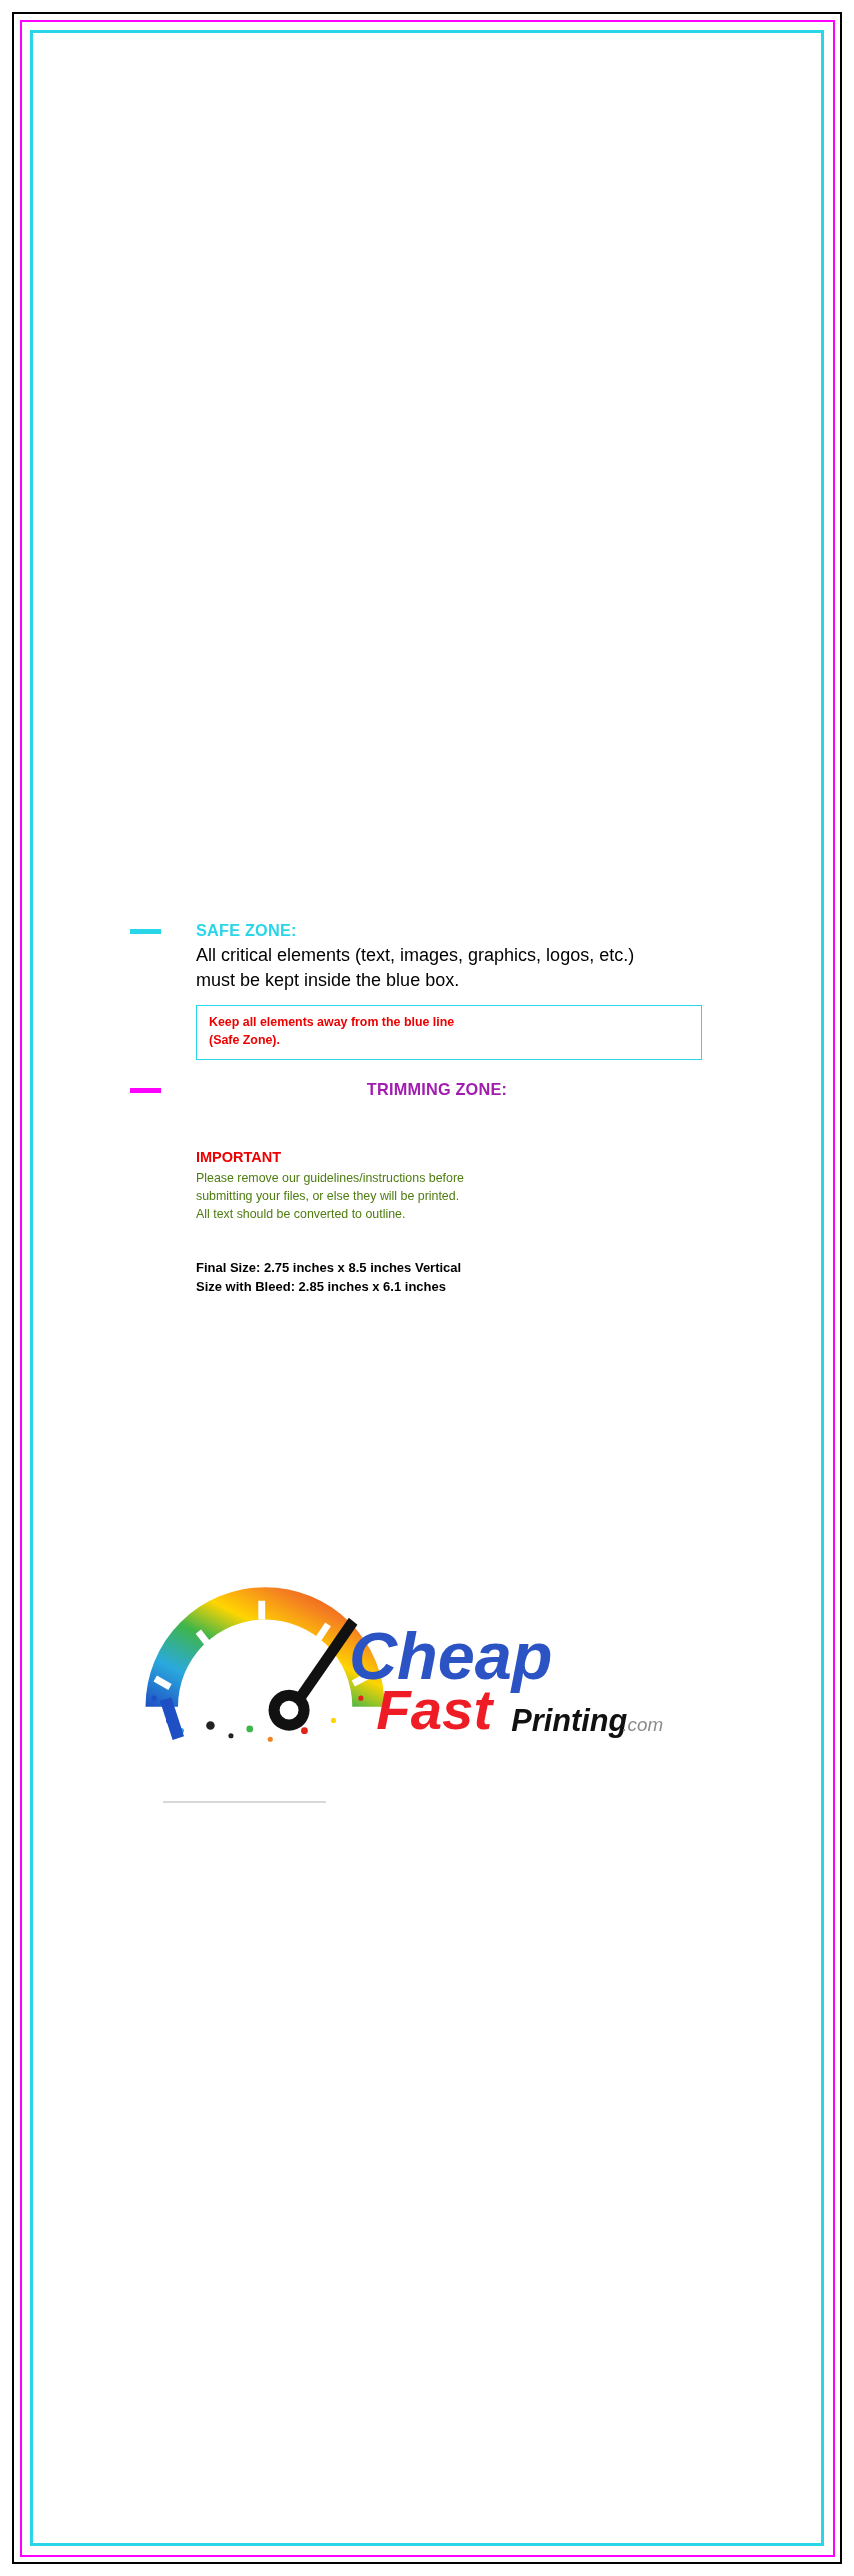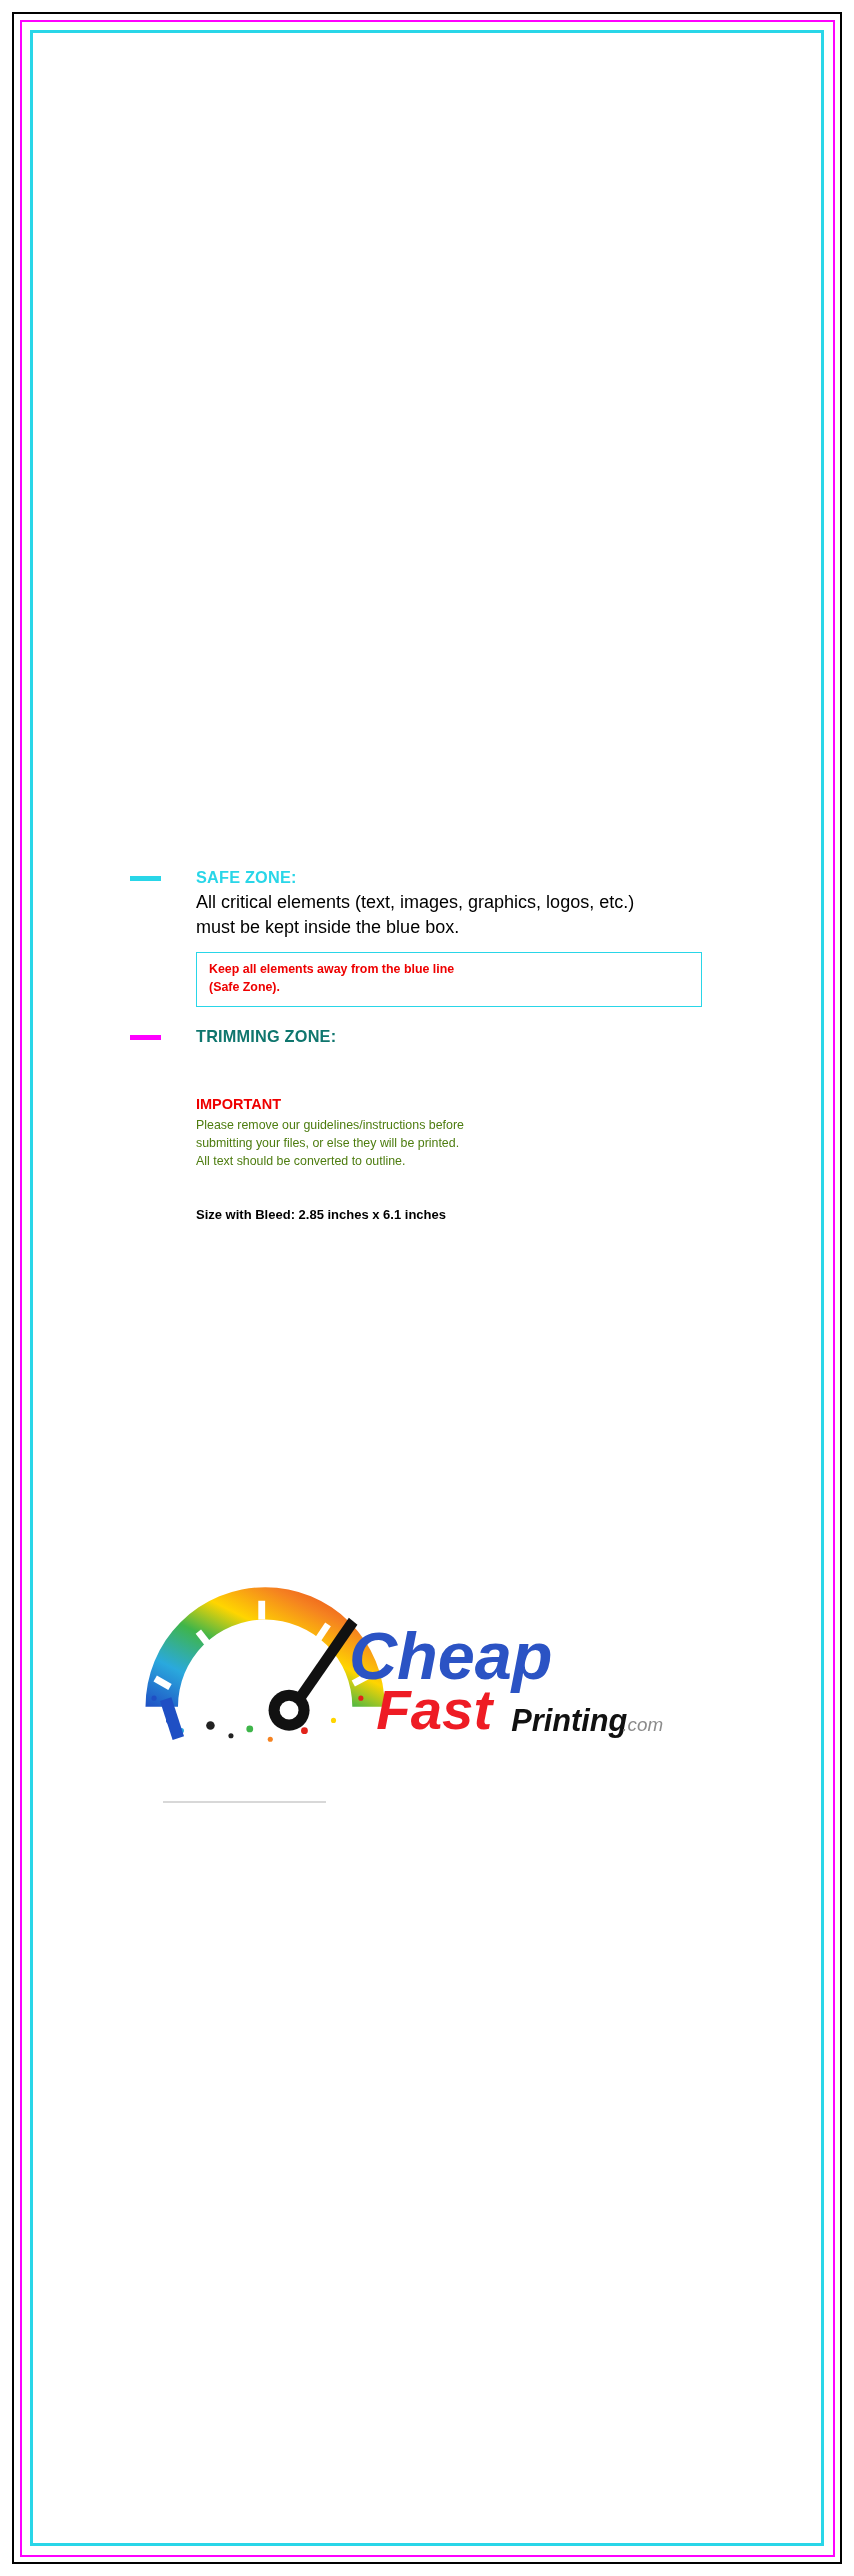--- a/index.html
+++ b/index.html
@@ -41,21 +41,21 @@
     width: 794px;
     height: 2516px;
     border: 3.4px solid #29d6e8;
     box-sizing: border-box;
   }
 
   
   .instructions {
     position: absolute;
     left: 130px;
-    top: 867px;
+    top: 920px;
     width: 548px;
   }
 
   .zone-row {
     position: relative;
     margin-bottom: 5.1px;
   }
   .dash {
     position: absolute;
     left: 0;
@@ -68,21 +68,21 @@
   .dash.black { background: #000000; height: 5.1px; }
 
   .zone-title {
     margin-left: 66px;
     font-size: 16.3px;
     font-weight: bold;
     letter-spacing: 0.2px;
     line-height: 1.25;
   }
   .zone-title.cyan { color: #29d6e8; }
-  .zone-title.magenta { color: #0f766e; }
+  .zone-title.magenta { color: #a21caf; text-align: center; }
   .zone-title.black { color: #000000; font-size: 17px; }
 
   .zone-desc {
     margin-left: 66px;
     font-size: 18px;
     color: #000000;
     line-height: 1.38;
     margin-top: 2.6px;
   }
 
@@ -182,20 +182,21 @@
 
 
   <div class="important-block">
     <div class="important-title">IMPORTANT</div>
     <div class="important-text" style="white-space: pre-line;">Please remove our guidelines/instructions before
 submitting your files, or else they will be printed.
 All text should be converted to outline.</div>
   </div>
 
   <div class="size-block">
+    <div>Final Size: 2.75 inches x 8.5 inches Vertical</div>
     <div>Size with Bleed: 2.85 inches x 6.1 inches</div>
   </div>
 
 </div>
 
 <div class="logo-wrap">
   <svg class="logo-svg" width="599" height="188" viewBox="0 0 700 220" xmlns="http://www.w3.org/2000/svg">
     <defs>
       <linearGradient id="gaugeGrad" x1="0" y1="1" x2="1" y2="0">
         <stop offset="0%" stop-color="#1f4fc4"></stop>

